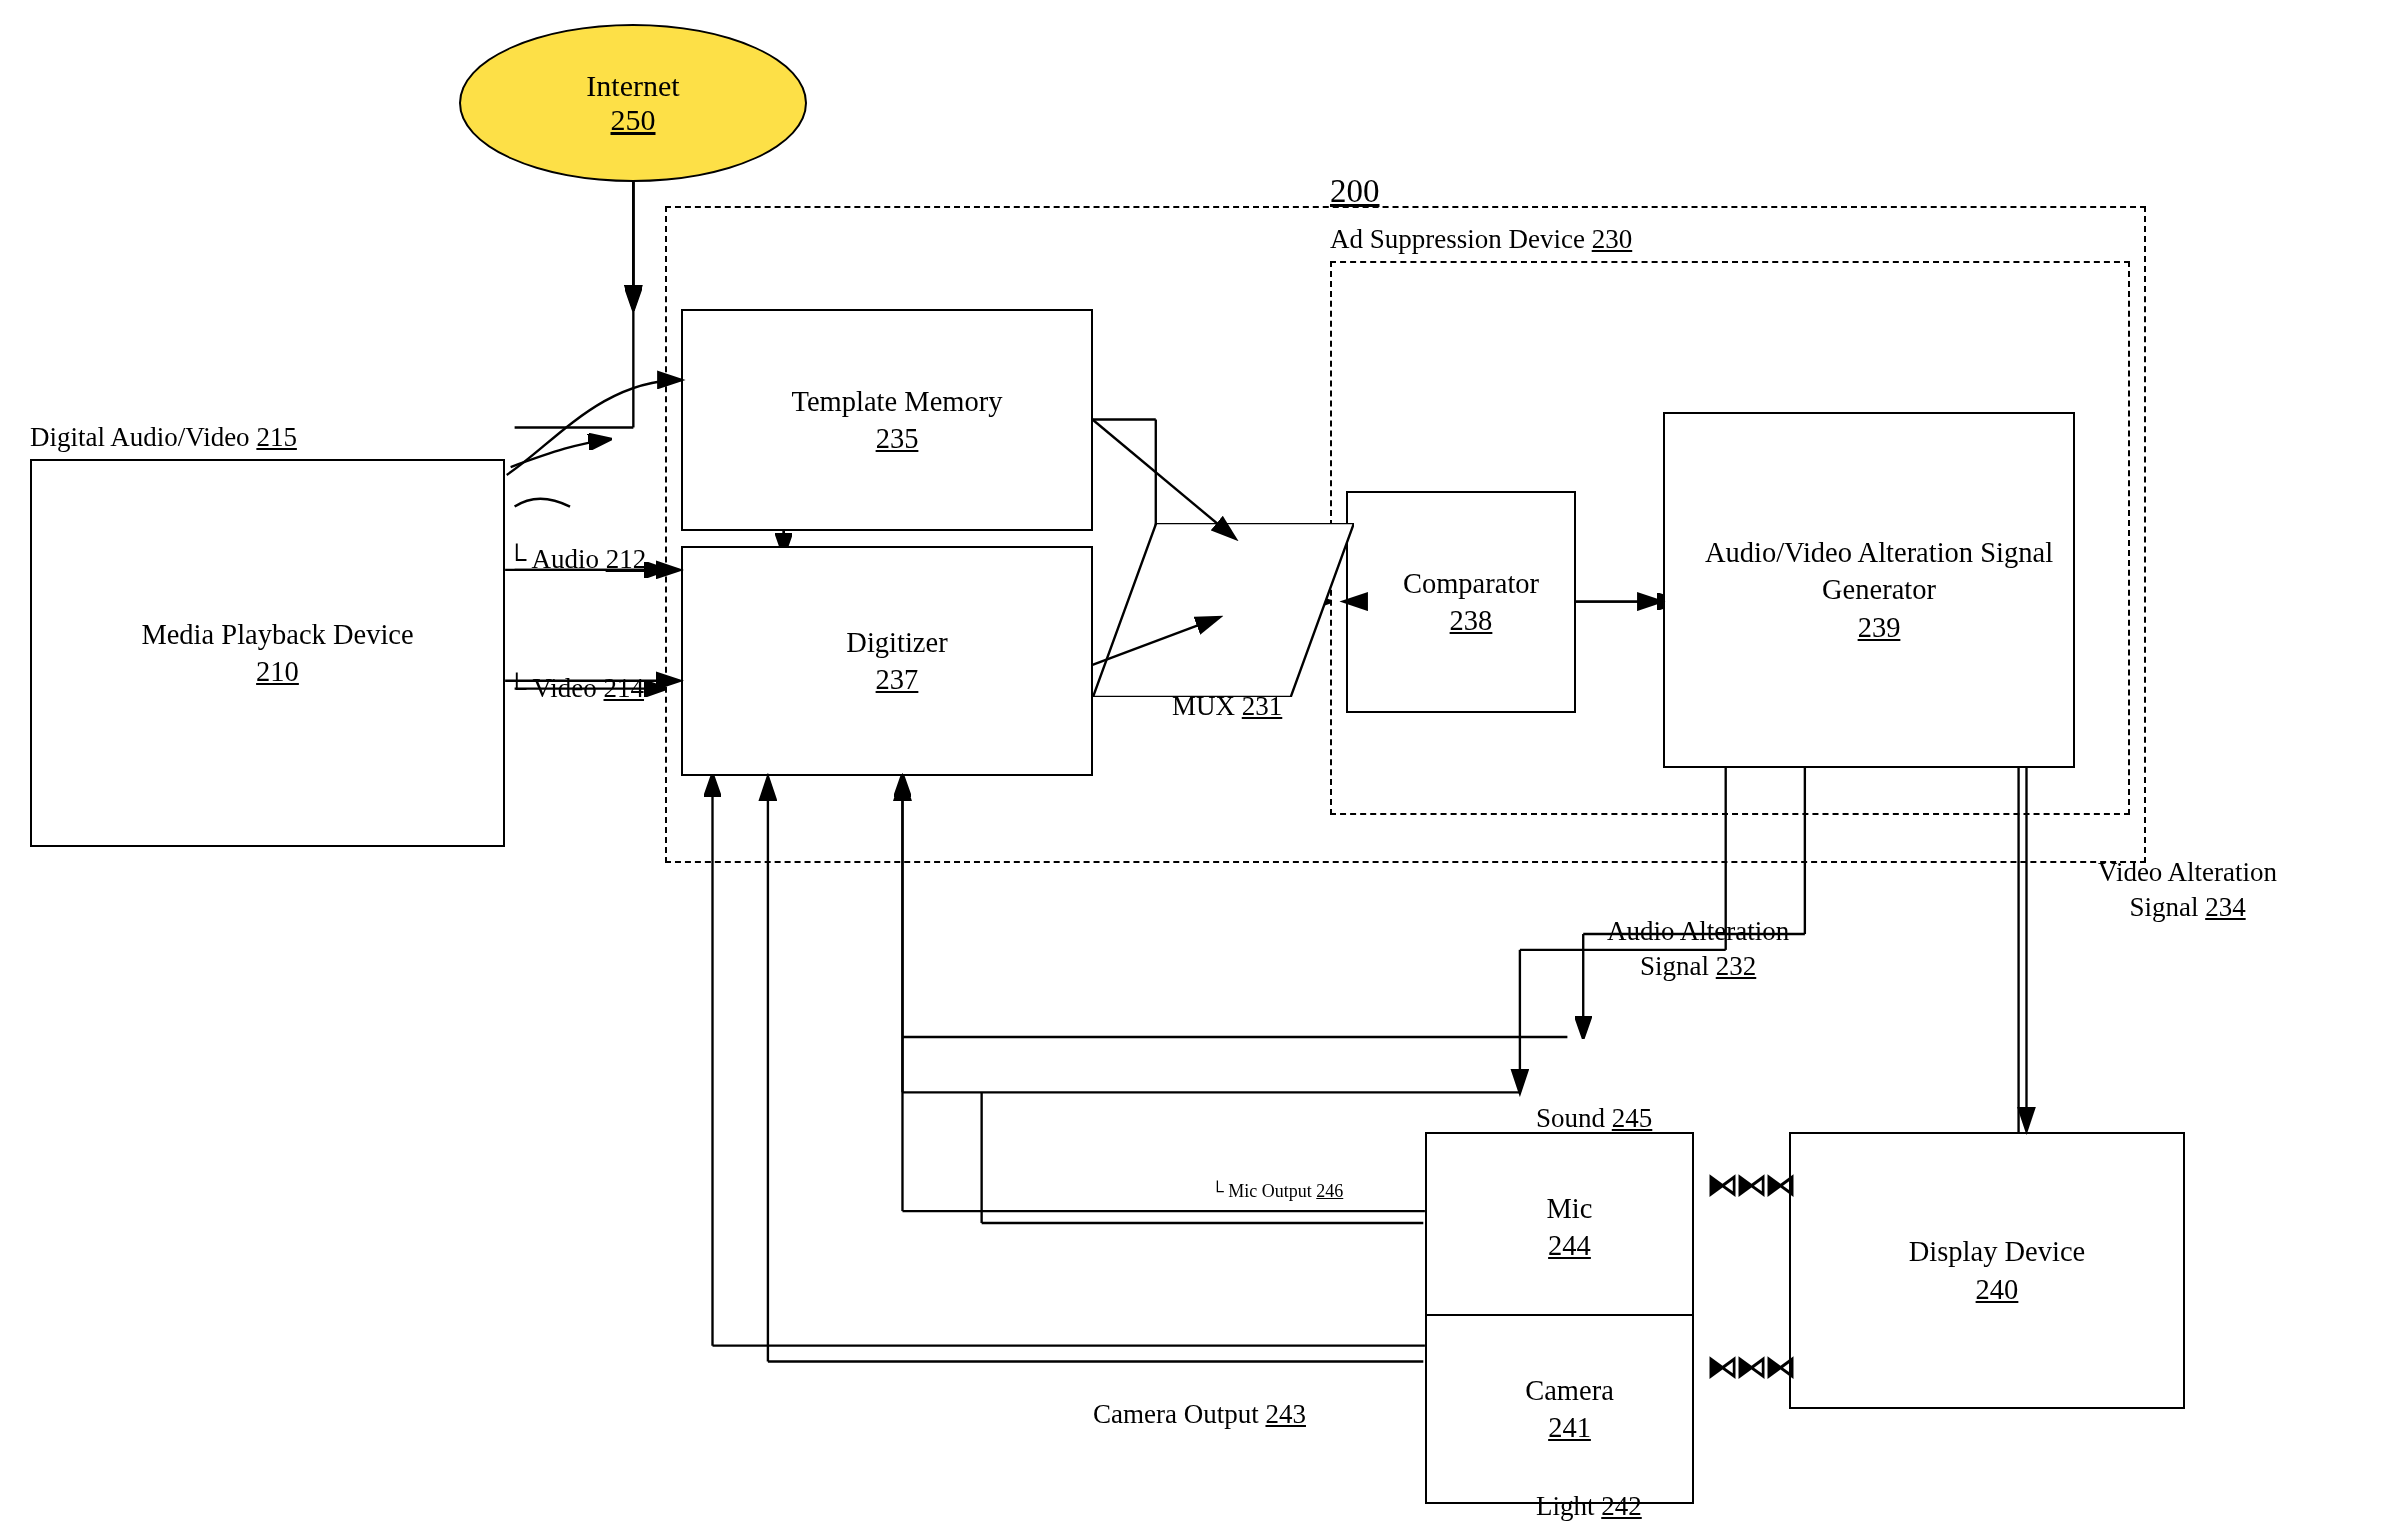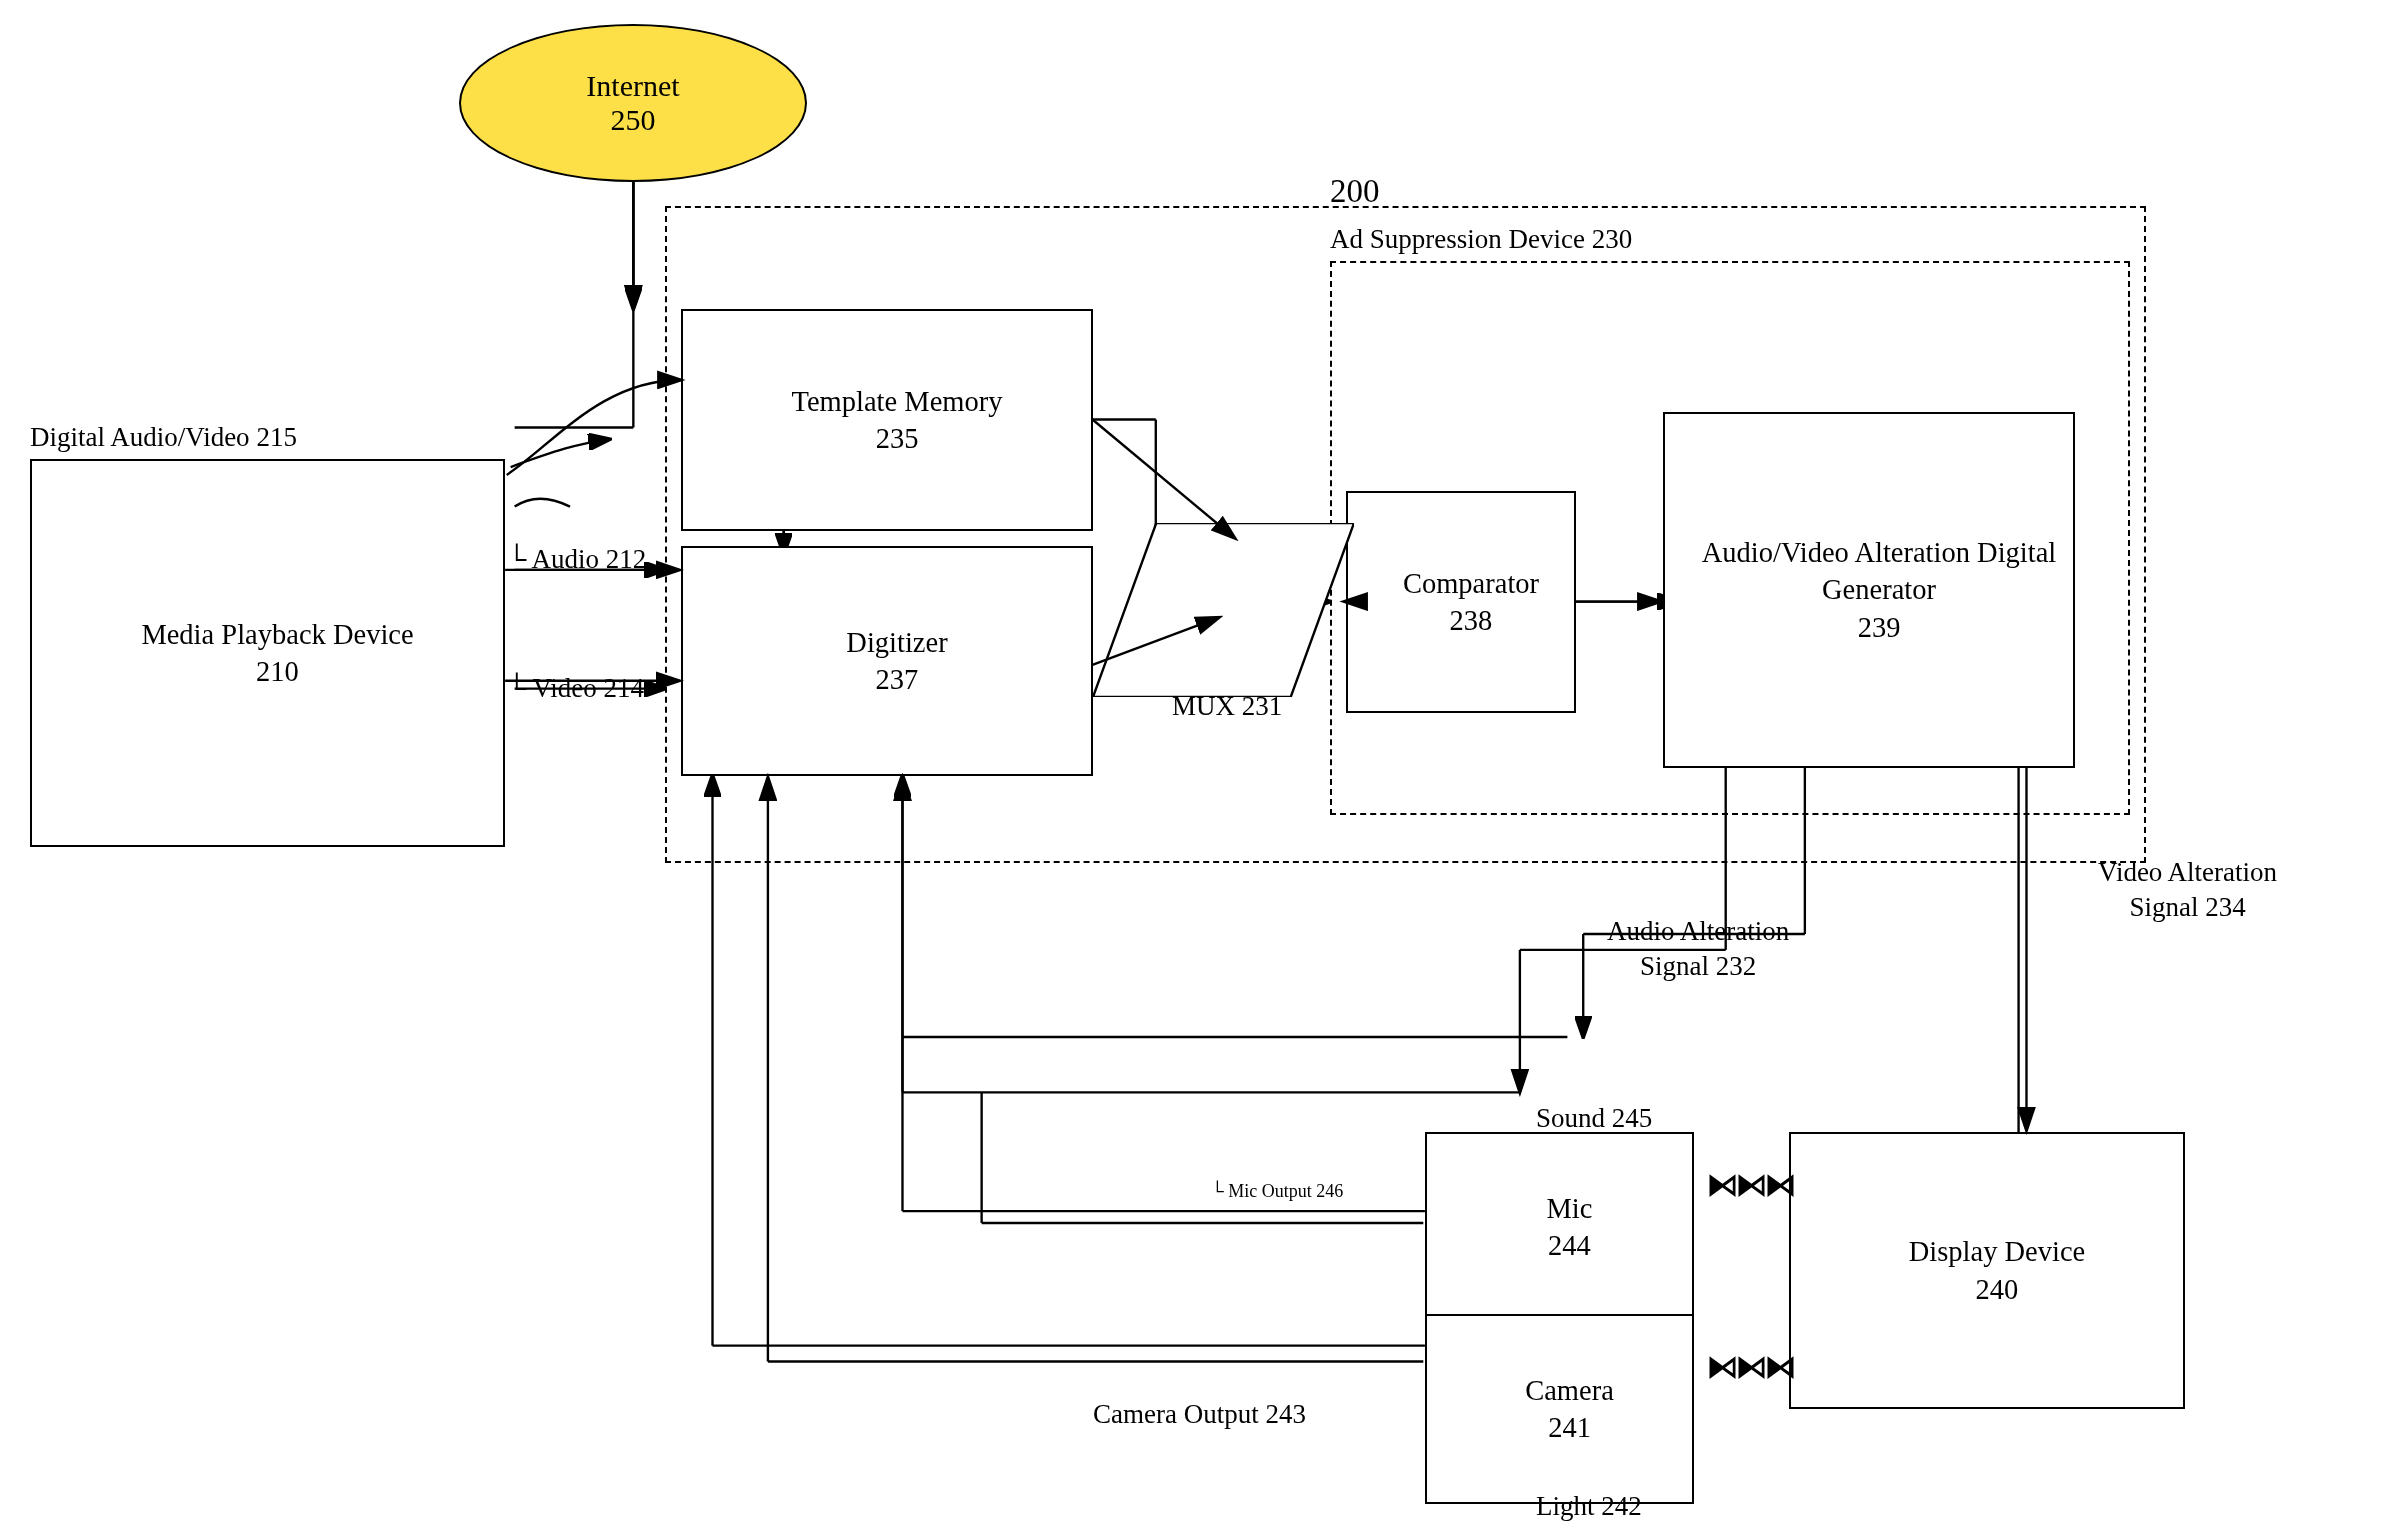--- a/index.html
+++ b/index.html
@@ -33,20 +33,21 @@
       padding-left: 20px;
     }
 
     .box-label {
       font-size: 28.5px;
       line-height: 1.3;
       text-align: center;
     }
 
     .underline {
+      text-decoration: underline;
       text-align: center;
     }
 
     .dashed-box {
       position: absolute;
       border: 2.4px dashed #000;
       background: transparent;
     }
 
     .ellipse {
@@ -188,21 +189,21 @@
 
   <div class="box" style="left:1346px; top:491px; width:230px; height:222px;">
     <div class="box-label">
       <div>Comparator</div>
       <div><span class="underline">238</span></div>
     </div>
   </div>
 
   <div class="box" style="left:1663px; top:412px; width:412px; height:356px;">
     <div class="box-label">
-      <div>Audio/Video Alteration Digital Generator</div>
+      <div>Audio/Video Alteration Signal Generator</div>
       <div><span class="underline">239</span></div>
     </div>
   </div>
 
   <div class="box" style="left:30px; top:459px; width:475px; height:388px;">
     <div class="box-label">
       <div>Media Playback Device</div>
       <div><span class="underline">210</span></div>
     </div>
   </div>

